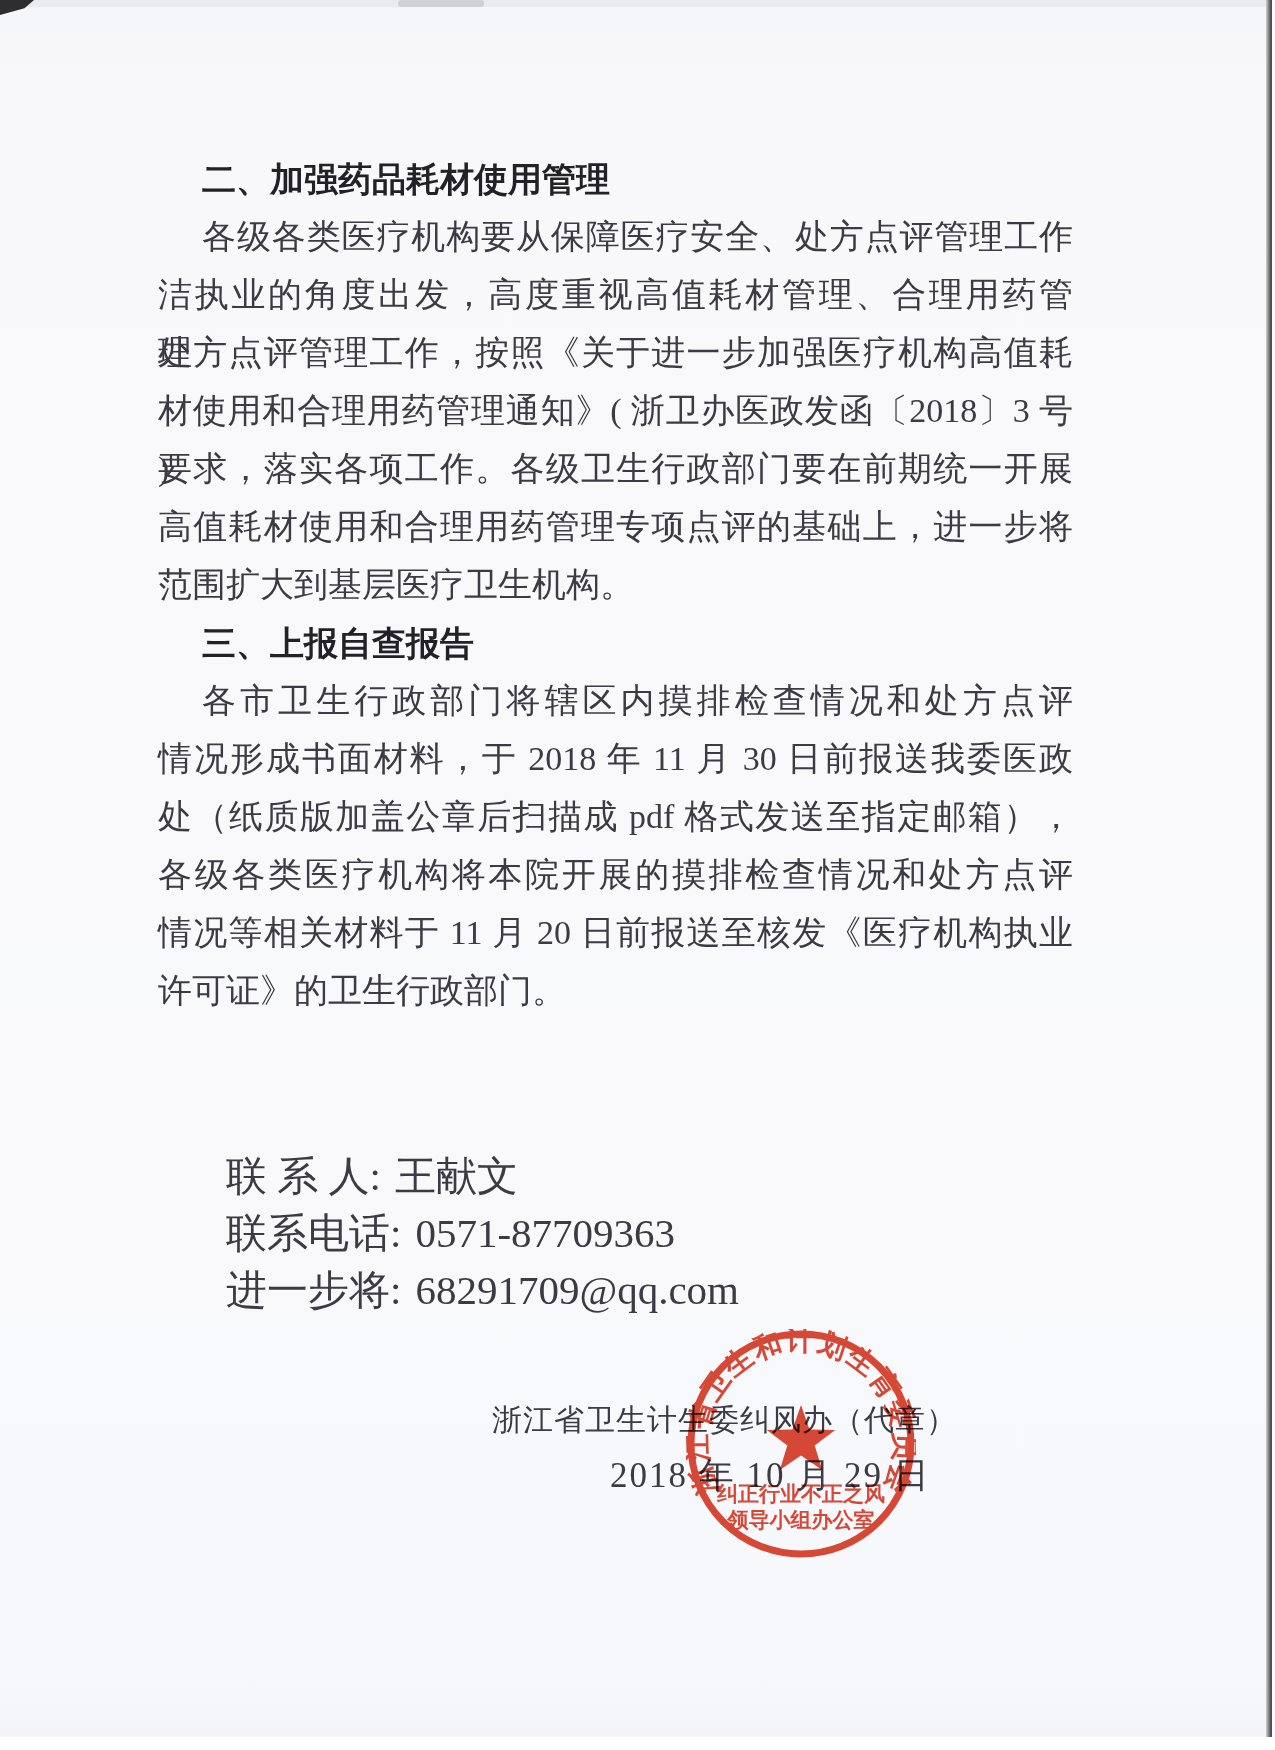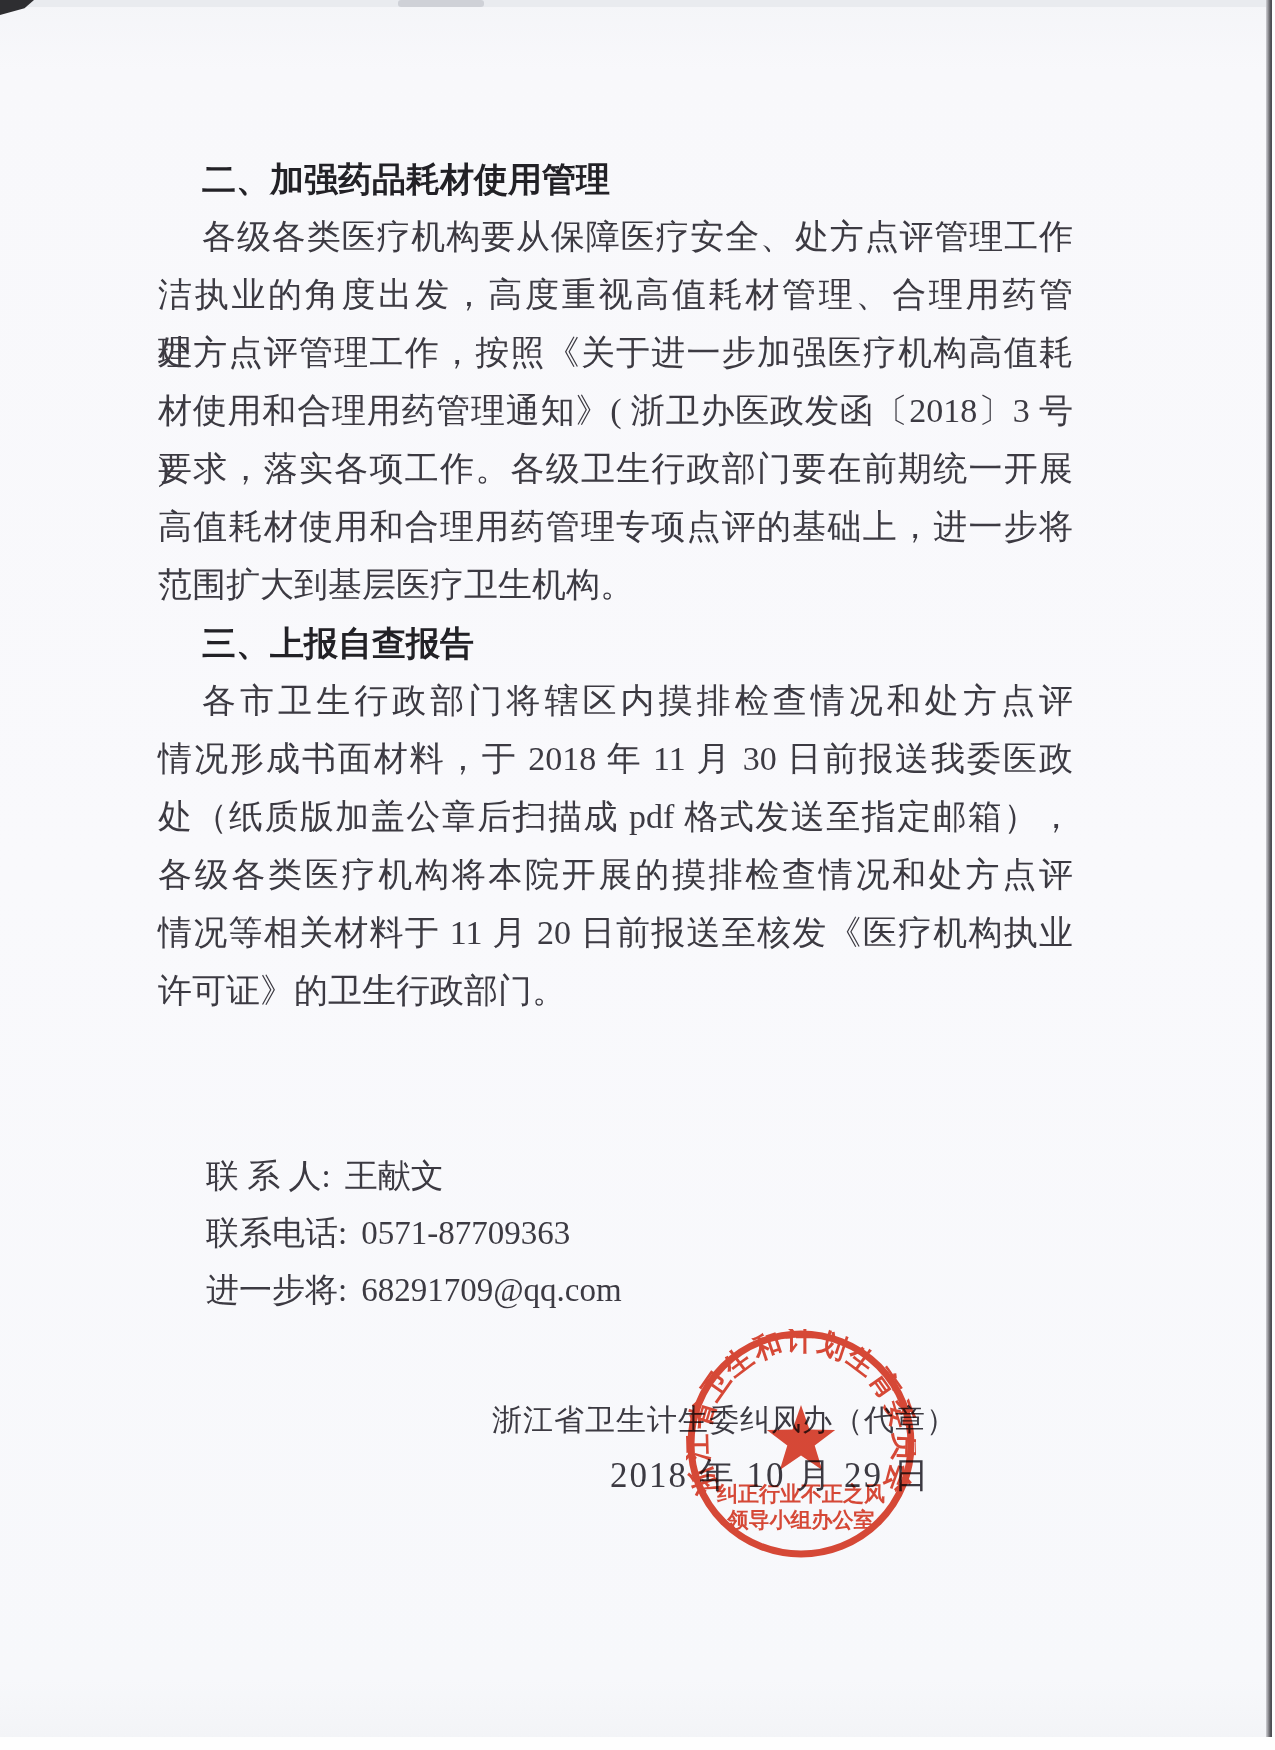--- a/index.html
+++ b/index.html
@@ -60,22 +60,22 @@
     text-align-last: justify;
   }
   .line.bold {
     font-family: "Liberation Sans", sans-serif;
     font-weight: 700;
     color: #222126;
   }
 
   
   .contact {
-    position: absolute; left: 206px; top: 1148px;
-    color: #3c3a42; font-size: 33px;
+    position: absolute; left: 226px; top: 1148px;
+    color: #3c3a42; font-size: 41px;
   }
   .contact-line { height: 57px; line-height: 57px; white-space: nowrap; }
   .contact-line .value { margin-left: 14px; }
 
   
   .sig-org {
     position: absolute; left: 492px; top: 1400px;
     color: #3c3a42; font-size: 30px; white-space: nowrap;
     letter-spacing: 1px;
     text-align: center;

